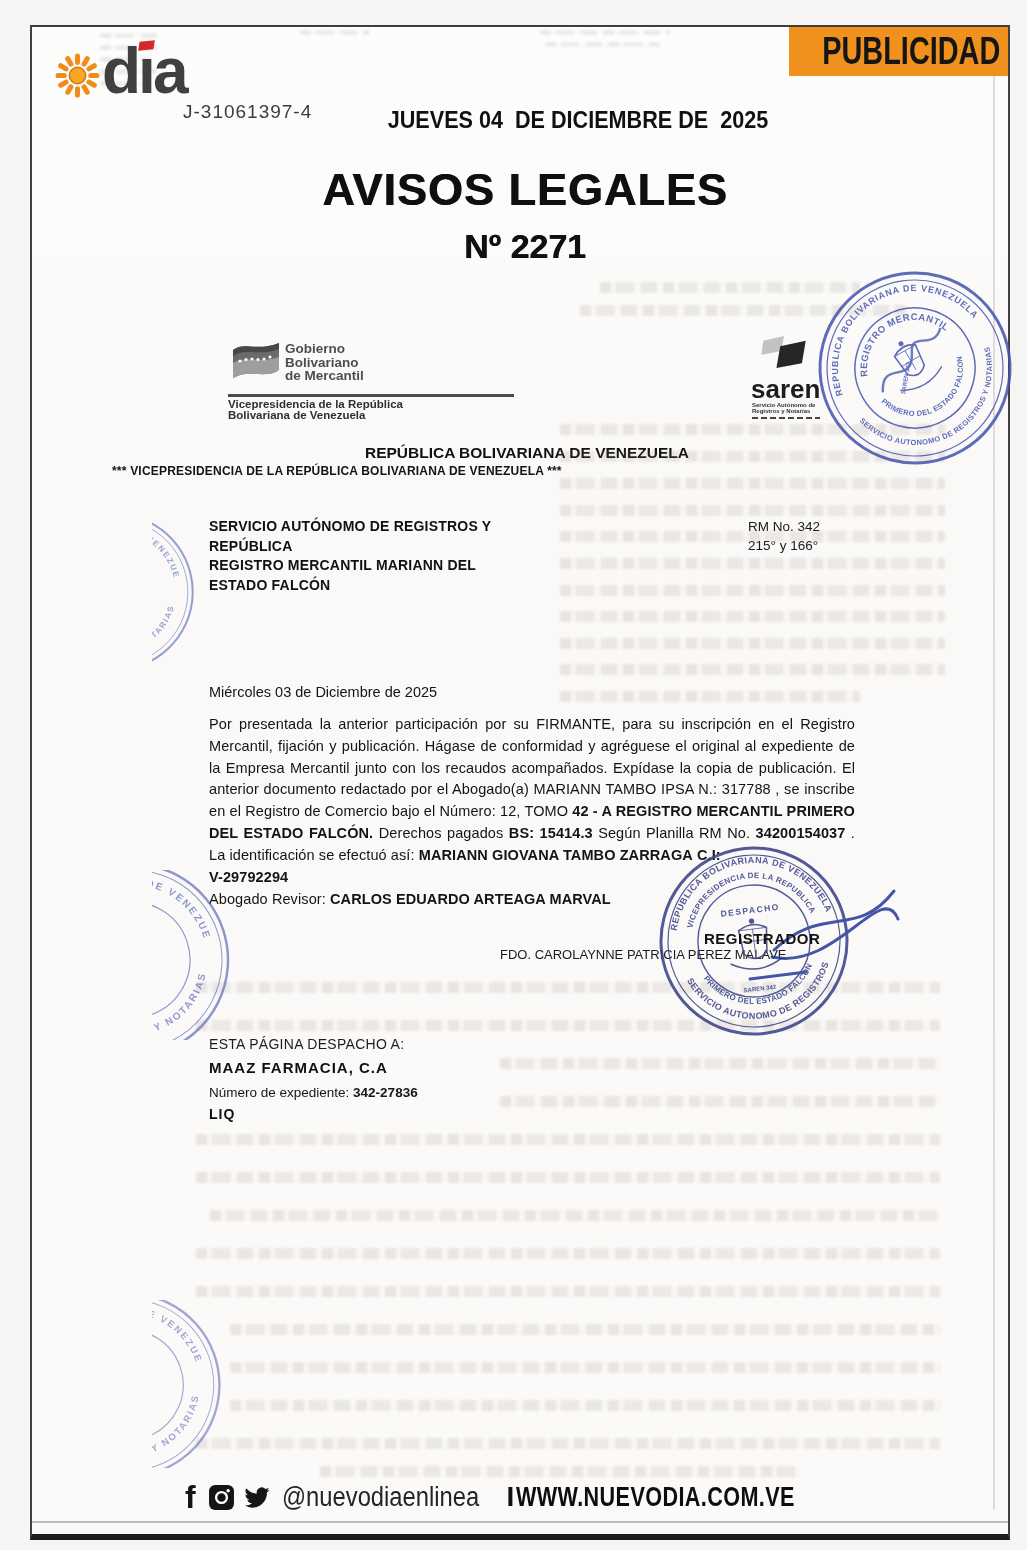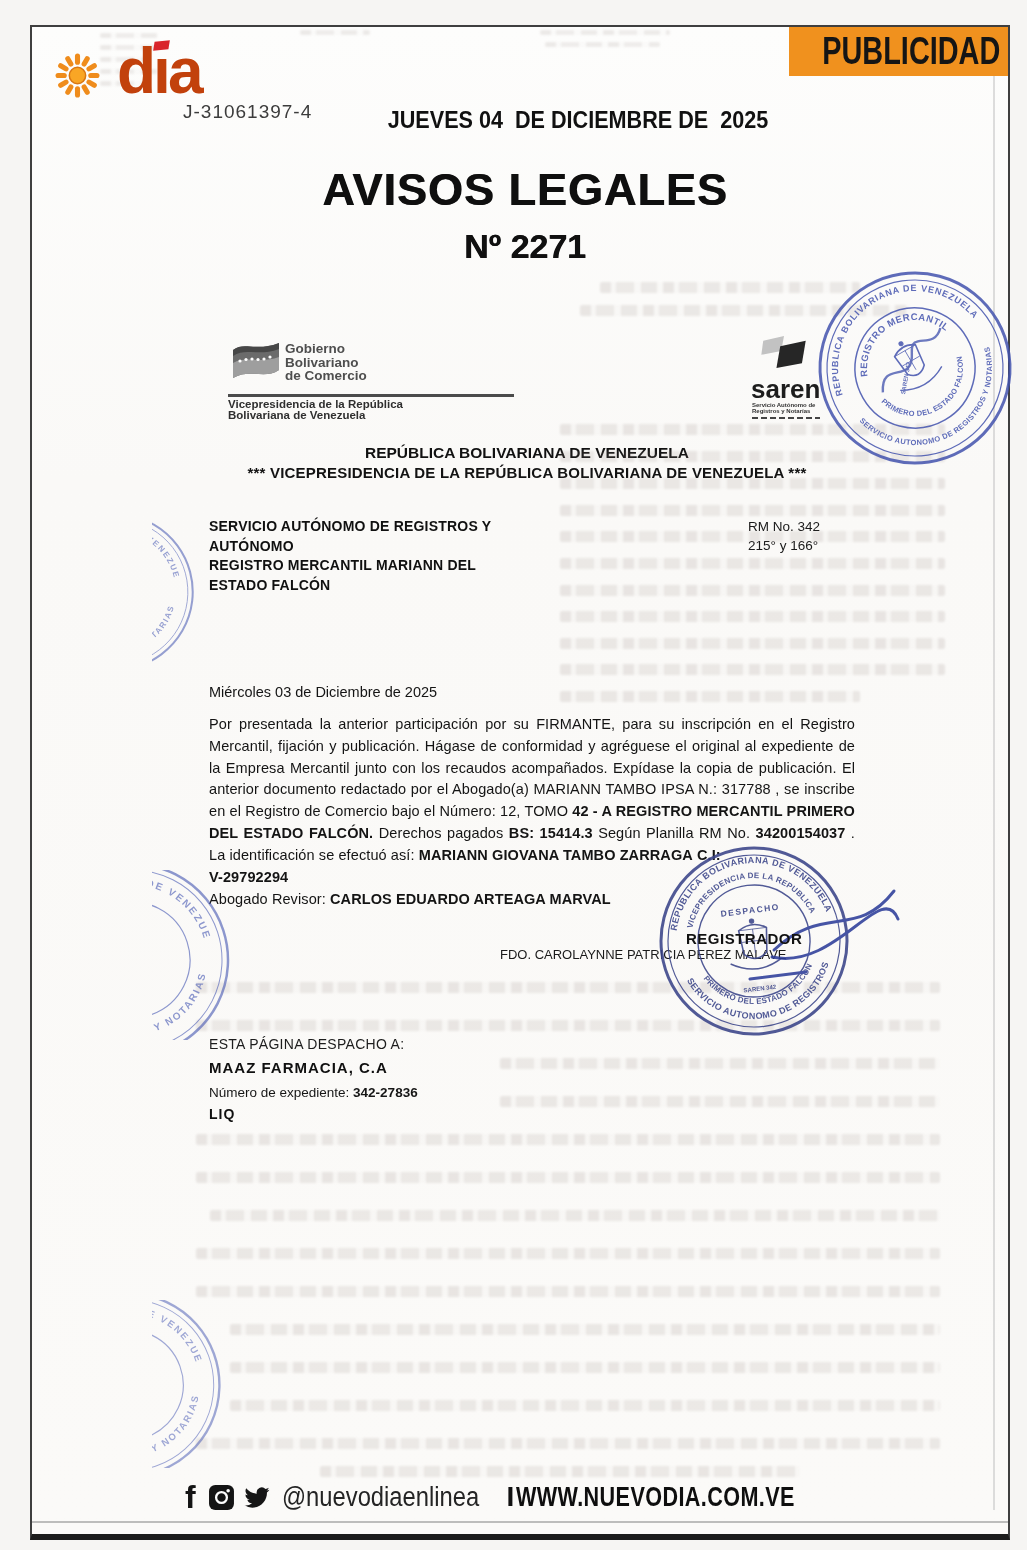--- a/index.html
+++ b/index.html
@@ -18,21 +18,21 @@
     background:linear-gradient(180deg,#fdfdfc,#faf9f7 30%,#fbfaf8);
   }
   .inner-bottom-line{left:32px;top:1521px;width:976px;height:2px;background:#8a8a8a;opacity:.55}
   .paper-edge-line{left:993px;top:60px;width:2px;height:1450px;background:#cfcfcf;opacity:.7}
 
   
   .logo{left:53px;top:40px;display:flex;align-items:flex-start;z-index:4}
   .logo-word{font-size:64px;font-weight:bold;letter-spacing:-3px;line-height:62px}
   .logo-nuev{color:#EF8C1C}
   .logo-sun{width:47px;height:47px;margin:12px 0 0 1px}
-  .logo-dia{color:#c2410c;position:relative;margin-left:16px}
+  .logo-dia{color:#404040;position:relative;margin-left:1px}
   .dia-accent{position:absolute;left:37px;top:1px;width:15px;height:9px;background:#D9252B;transform:skewX(-14deg) rotate(-5deg)}
   .rif{left:183px;top:101px;font-size:19px;color:#3c3c3c;letter-spacing:1px}
   .masthead-date{left:78px;top:106px;width:1000px;text-align:center;font-weight:bold;font-size:24px;white-space:pre;transform:scaleX(.9);color:#111}
   .publicidad{left:789px;top:27px;width:219px;height:49px;background:#F0911E;display:flex;align-items:center;justify-content:flex-end;padding-right:8px;box-sizing:border-box;z-index:3}
   .publicidad span{font-size:38px;font-weight:bold;transform:scaleX(.76);transform-origin:right center;color:#151515;line-height:49px}
 
   
   .title{left:25px;top:164px;width:1000px;text-align:center;font-size:45px;font-weight:bold;color:#0f0f0f;text-shadow:.7px 0 0 #0f0f0f;letter-spacing:1px}
   .edition{left:25px;top:227px;width:1000px;text-align:center;font-size:34px;font-weight:bold;color:#101010;text-shadow:.5px 0 0 #101010}
 
@@ -41,30 +41,30 @@
   .gob-name{left:285px;top:342px;font-size:13.5px;font-weight:bold;color:#4e4e4e;line-height:13.6px}
   .gob-divider{left:228px;top:394px;width:286px;height:2.5px;background:#4b4b4b}
   .gob-vice{left:228px;top:399px;font-size:11.5px;font-weight:bold;color:#2f2f2f;line-height:11.2px}
   .saren-icon{left:760px;top:335px;width:48px;height:34px}
   .saren-name{left:751px;top:376px;font-size:26px;font-weight:bold;color:#1d1d1d;line-height:26px}
   .saren-sub{left:752px;top:403px;font-size:6px;font-weight:bold;color:#333;line-height:5.8px}
   .saren-dash{left:752px;top:417px;width:68px;height:2px;background:repeating-linear-gradient(90deg,#444 0 6px,transparent 6px 9px)}
 
   
   .republic{left:112px;top:444px;width:830px;text-align:center;font-size:15.5px;font-weight:bold;color:#111}
-  .vicepres{left:112px;top:464px;width:830px;text-align:center;font-size:15px;font-weight:bold;color:#131313;letter-spacing:.2px}
+  .vicepres{left:112px;top:464px;width:830px;font-size:12px;font-weight:bold;color:#131313;letter-spacing:.2px}
 
   .office{left:209px;top:517px;font-size:14px;font-weight:bold;line-height:19.6px;letter-spacing:.2px;color:#101010}
   .rmblock{left:748px;top:518px;font-size:13.5px;line-height:18.5px;color:#1a1a1a}
 
   .issue-date{left:209px;top:684px;font-size:14.5px;color:#141414}
   .bodytext{left:209px;top:714px;width:646px;font-size:14.5px;line-height:21.8px;text-align:justify;color:#141414;letter-spacing:.1px}
   .revisor{margin-top:1px;text-align:left}
 
-  .registrador{left:686px;top:930px;font-size:15px;font-weight:bold;letter-spacing:.5px;color:#121212;z-index:6}
+  .registrador{left:704px;top:930px;font-size:15px;font-weight:bold;letter-spacing:.5px;color:#121212;z-index:6}
   .fdo{left:500px;top:947px;font-size:13px;color:#1a1a1a;z-index:2}
 
   .belongs{left:209px;top:1036px;font-size:14px;letter-spacing:.3px;color:#1d1d1d}
   .company{left:209px;top:1059px;font-size:15px;font-weight:bold;letter-spacing:1px;color:#101010}
   .expediente{left:209px;top:1085px;font-size:13.5px;color:#161616}
   .liq{left:209px;top:1106px;font-size:14px;font-weight:bold;letter-spacing:1px;color:#101010}
 
   
   .stamp{z-index:5;pointer-events:none}
   .stampA{left:815px;top:268px;width:200px;height:200px;color:#4353ae;opacity:.85}
@@ -180,21 +180,21 @@
       <circle cx="16" cy="23.5" r="1.6"></circle>
       <circle cx="22" cy="23" r="1.6"></circle>
     <circle cx="28" cy="23.5" r="1.6"></circle>
       <circle cx="34" cy="23" r="1.6"></circle>
       <circle cx="40" cy="21" r="1.6"></circle>
   </g>
 </svg>
 <div class="abs gob-name">
   <div>Gobierno</div>
   <div>Bolivariano</div>
-  <div>de Comercio</div>
+  <div>de Mercantil</div>
 </div>
 <div class="abs gob-divider"></div>
 <div class="abs gob-vice">
   <div>Vicepresidencia de la República</div>
   <div>Bolivariana de Venezuela</div>
 </div>
 <svg class="abs saren-icon" viewBox="0 0 48 36">
   <polygon points="2,6 24,1 21,17 0,21" fill="#c2c2c2"></polygon>
   <polygon points="20,12 47,6 43,30 16,35" fill="#262626"></polygon>
 </svg>
@@ -239,21 +239,21 @@
       <path d="M60,105 C75,75 90,115 105,85 C115,65 125,95 142,78" stroke-width="2.4" opacity=".9"></path>
     </g>
   </g>
 </svg>
 
 <div class="abs republic">REPÚBLICA BOLIVARIANA DE VENEZUELA</div>
 <div class="abs vicepres">*** VICEPRESIDENCIA DE LA REPÚBLICA BOLIVARIANA DE VENEZUELA ***</div>
 
 <div class="abs office">
   <div>SERVICIO AUTÓNOMO DE REGISTROS Y</div>
-  <div>AUTÓNOMO</div>
+  <div>REPÚBLICA</div>
   <div>REGISTRO MERCANTIL MARIANN DEL</div>
   <div>ESTADO FALCÓN</div>
 </div>
 <div class="abs rmblock">
   <div>RM No. 342</div>
   <div>215° y 166°</div>
 </div>
 
 <div class="abs issue-date">Miércoles 03 de Diciembre de 2025</div>
 

